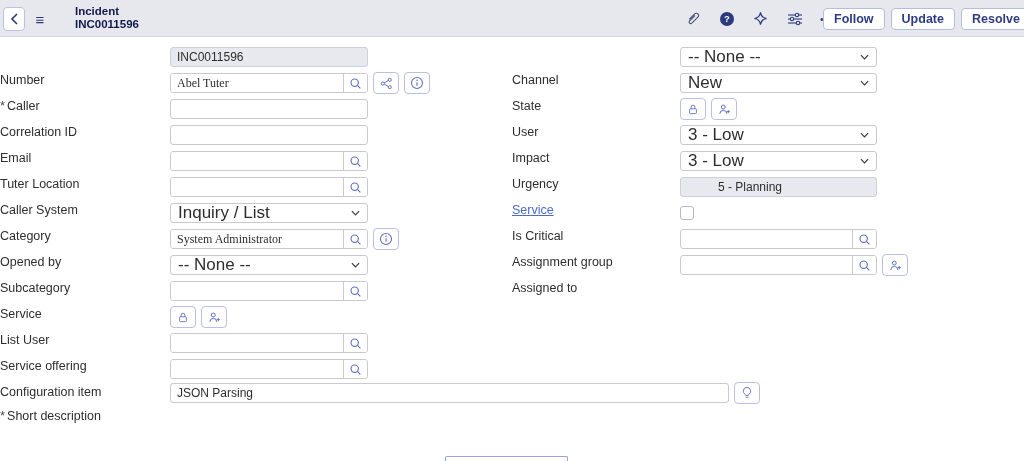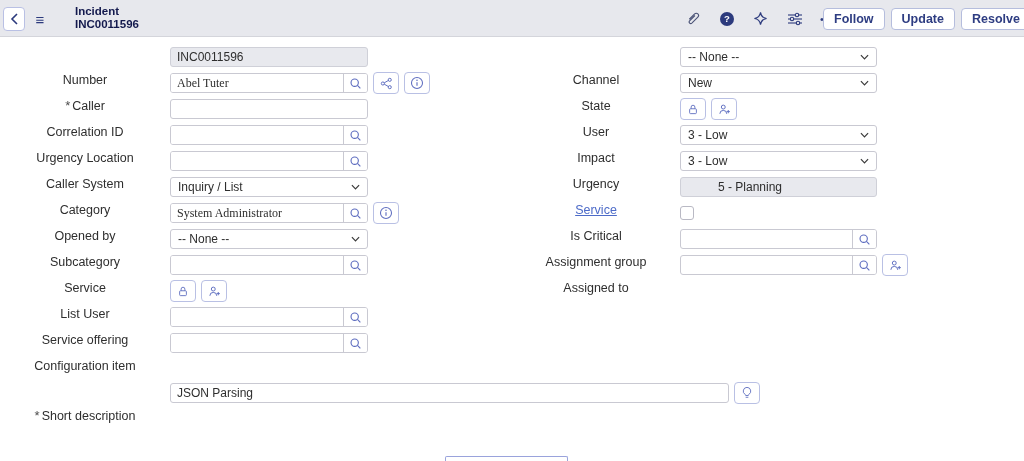--- a/index.html
+++ b/index.html
@@ -32,42 +32,42 @@
   .hdr-btn {
     height:22px; padding:0 10px; background:#fff; border:1px solid #b5bddd; border-radius:4px;
     color:#2e3d82; font-size:12.5px; font-weight:600; font-family:"Liberation Sans",sans-serif;
     display:flex; align-items:center; cursor:pointer; white-space:nowrap;
   }
   
   .col { position:absolute; top:44px; }
   .col-left { left:0; width:512px; }
   .col-right { left:512px; width:512px; }
   .frow { display:flex; align-items:center; height:26px; }
-  .flabel { width:170px; flex:none; text-align:center; font-size:12.5px; color:#2e2e2e;margin-top:45px; }
+  .flabel { width:170px; flex:none; text-align:left; font-size:12.5px; color:#2e2e2e;margin-top:45px; }
   .col-right .flabel { width:168px; }
   .req { color:#4d4d4d; font-size:13px; margin-right:2px; }
   .link-label { color:#4d6bc8; text-decoration:underline; cursor:pointer; }
 
   .tinput {
     height:20px; border:1px solid #c9c9d2; border-radius:3px; background:#fff;
     font-size:12px; padding:0 6px; font-family:"Liberation Sans",sans-serif; color:#2e2e2e; outline:none;
   }
   .w-left { width:198px; }
   .w-right { width:197px;padding-left:37px; }
   .readonly { background:#e8e9ee; border:1px solid #cfd0d8; display:flex; align-items:center; }
 
   .refwrap { display:flex; height:20px; border:1px solid #c9c9d2; border-radius:3px; background:#fff; overflow:hidden; }
   .refwrap input { border:none; outline:none; flex:1; min-width:0; font-size:12px; padding:0 6px; font-family:Liberation Serif, serif; color:#2e2e2e; }
   .search-seg { width:24px; flex:none; border-left:1px solid #c9c9d2; display:flex; align-items:center; justify-content:center; color:#5f6ec0; cursor:pointer; background:#fff; }
 
   .selwrap {
     height:20px; border:1px solid #c9c9d2; border-radius:3px; background:#fff;
     display:flex; align-items:center; justify-content:space-between; padding:0 7px; cursor:pointer;
   }
-  .selwrap .selval { font-size:12px; color:#2e2e2e; }
+  .selwrap .selval { font-size:17px; color:#2e2e2e; }
   .selwrap .chev { color:#3a3a3a; display:flex; }
 
   .sqbtn {
     width:26px; height:22px; border:1px solid #b9c0e4; border-radius:4px; background:#fff;
     display:flex; align-items:center; justify-content:center; color:#5f6ec0; cursor:pointer; margin-left:5px; flex:none;
   }
   .sqbtn.first { margin-left:0; }
 
   .checkbox { width:14px; height:14px; border:1px solid #b9b9c4; border-radius:3px; background:#fff; cursor:pointer; }
 
@@ -178,23 +178,27 @@
           </svg>
       </span>
     </span>
   </div>
 
   <div class="frow">
     <span class="flabel">Correlation ID</span>
     <input class="tinput w-left" value="" style="">
   </div>
 
-
-  <div class="frow">
-    <span class="flabel">Urgency Location</span>
+  <div class="frow">
+    <span class="flabel">Email</span>
+    <input class="tinput w-left" value="" style="">
+  </div>
+
+  <div class="frow">
+    <span class="flabel">Tuter Location</span>
     <div class="refwrap w-left">
       <input value="" style="">
       <span class="search-seg">
         <svg width="13" height="13" viewBox="0 0 16 16">
             <circle cx="7" cy="7" r="4.5" fill="none" stroke="currentColor" stroke-width="1.4"></circle>
             <line x1="10.4" y1="10.4" x2="14" y2="14" stroke="currentColor" stroke-width="1.4"></line>
           </svg>
       </span>
     </div>
   </div>

